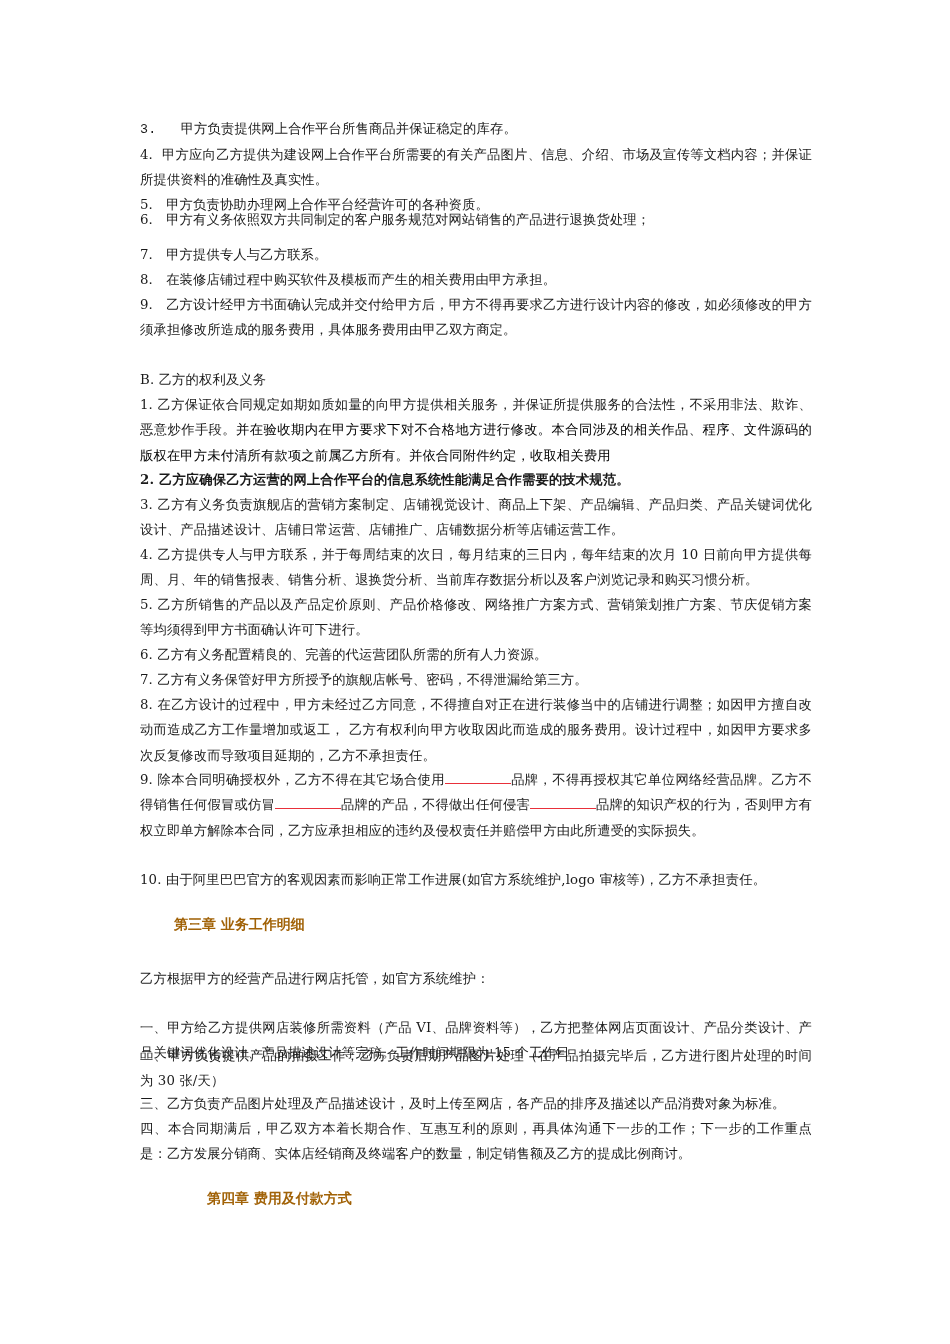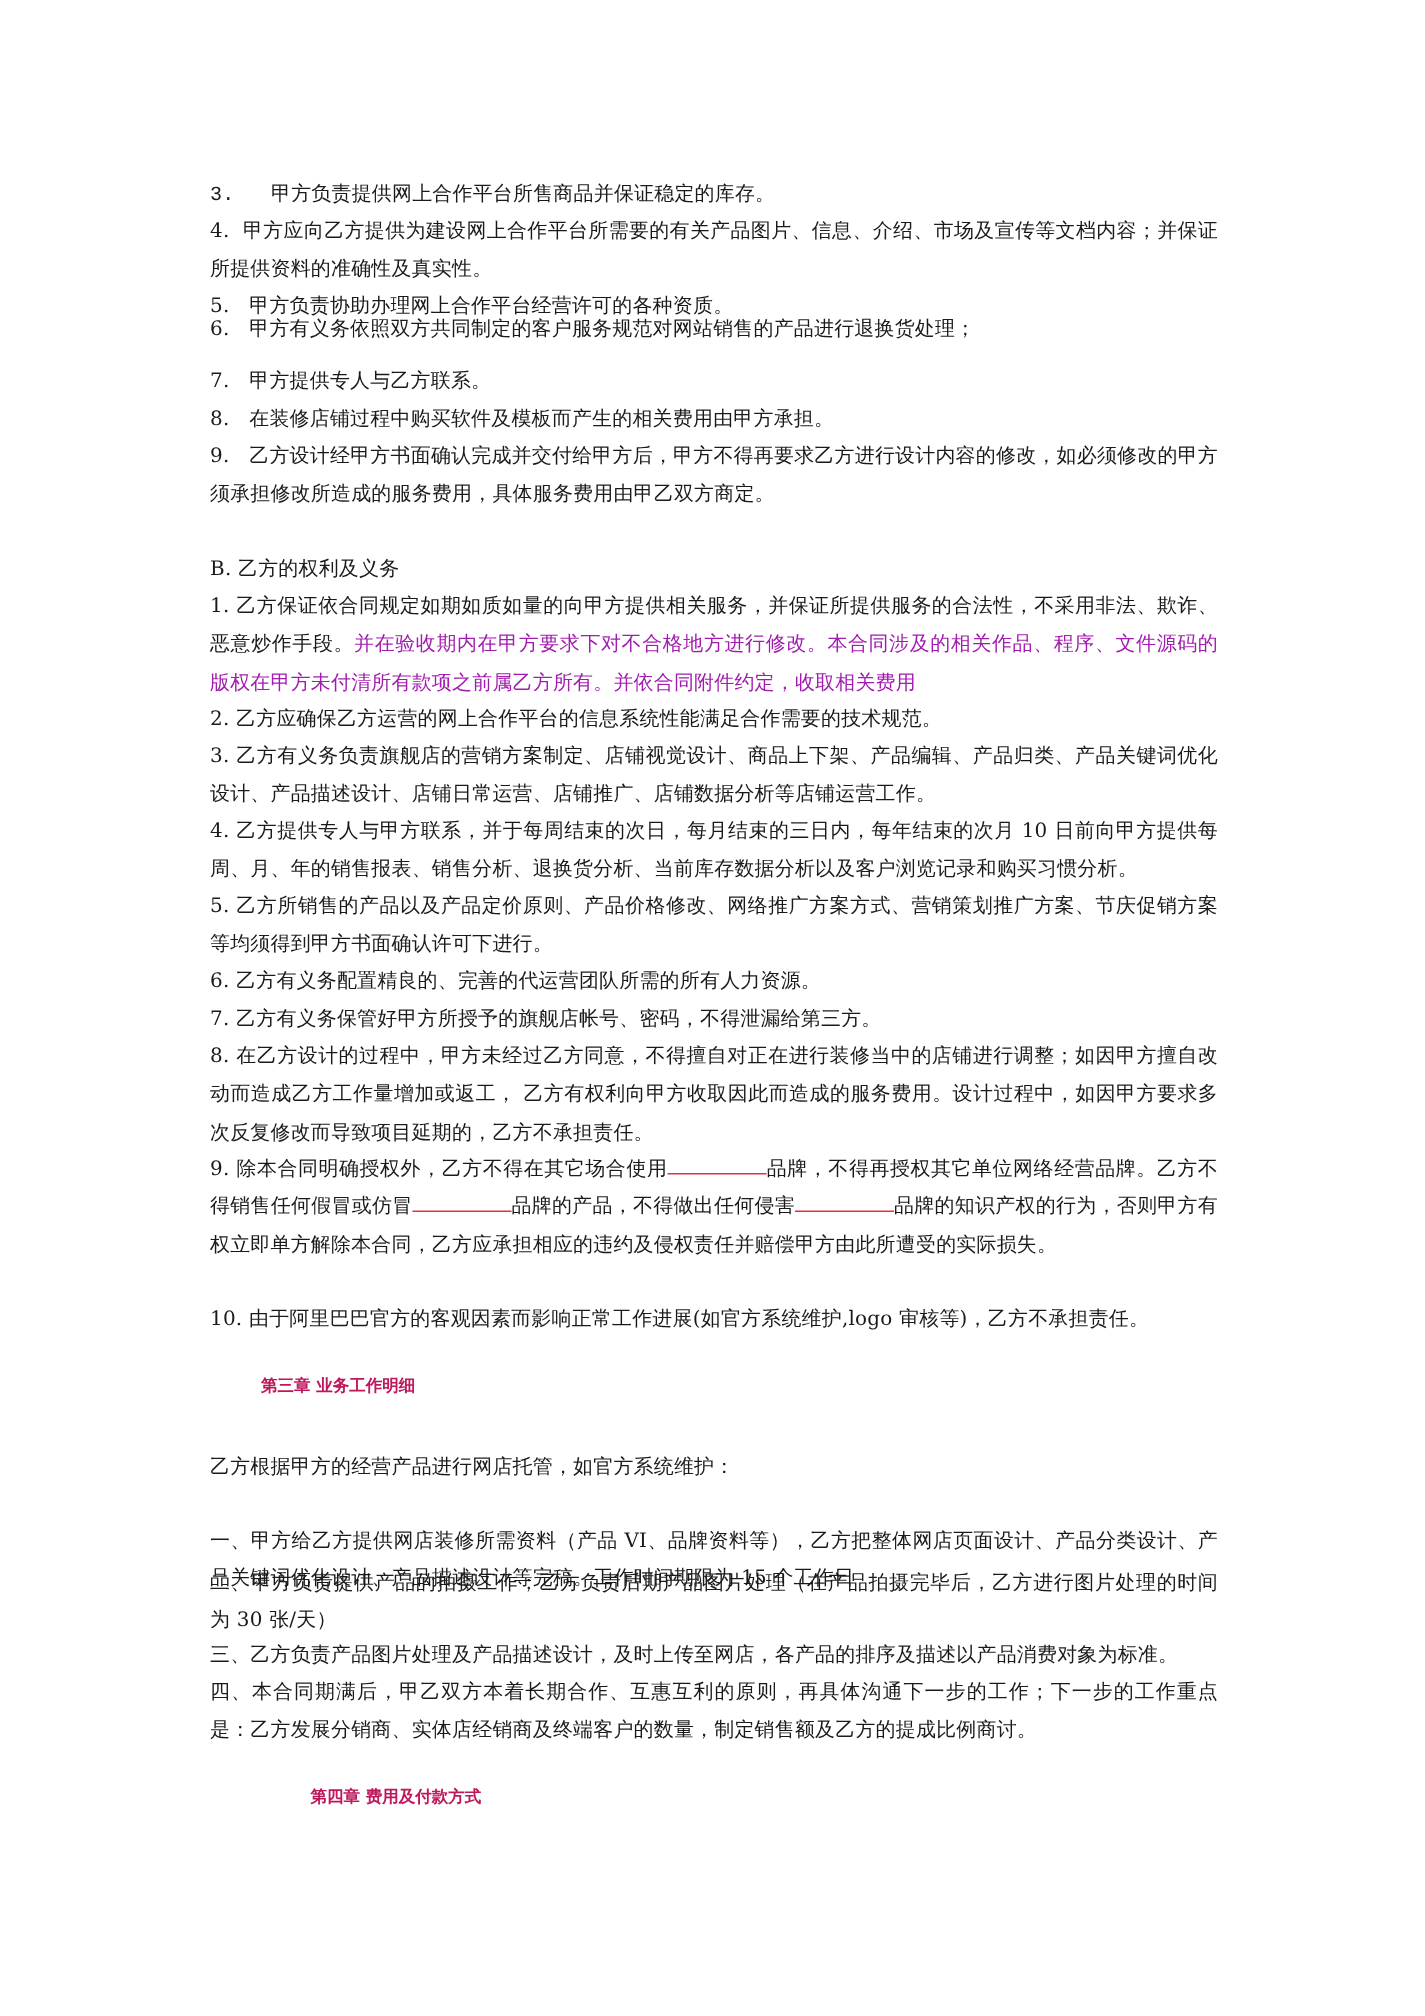--- a/index.html
+++ b/index.html
@@ -1,22 +1,22 @@
 <!DOCTYPE html>
 <html><head>
 <meta charset="utf-8">
 <style>
   html, body { margin: 0; padding: 0; background: #ffffff; }
   body { width: 950px; height: 1344px; position: relative; overflow: hidden;
          font-family: "DejaVu Serif", "Liberation Serif", serif; }
   .page { position: absolute; left: 140px; top: 0; width: 672px; }
-  .red { color: #a21caf; }
+  .red { color: #000000; }
   .black { color: #1a1a1a; }
   .para { position: absolute; left: 0; width: 672px; font-size: 13.3px; line-height: 25.3px; color: #1a1a1a; text-align: justify; letter-spacing: 0.15px; }
-  .chapter { position: absolute; left: 34px; font-family: "DejaVu Sans", "Liberation Sans", sans-serif; font-weight: bold; font-size: 11px; color: #be185d; white-space: nowrap; }
+  .chapter { position: absolute; left: 34px; font-family: "DejaVu Sans", "Liberation Sans", sans-serif; font-weight: bold; font-size: 14px; color: #a16207; white-space: nowrap; }
   .blank { display: inline-block; border-bottom: 1px solid #e8303a; width: 66px; height: 12px; vertical-align: baseline; }
 </style>
 </head>
 <body>
 
 <div class="page">
 
   <div class="para red" style="top:117px;font-family:Liberation Mono, monospace;">
     <span>3.</span>&nbsp;&nbsp;&nbsp;<span>甲方负责提供网上合作平台所售商品并保证稳定的库存。</span>
   </div>
@@ -36,21 +36,21 @@
     <span>8.</span>&nbsp;&nbsp;&nbsp;<span>在装修店铺过程中购买软件及模板而产生的相关费用由甲方承担。</span>
   </div>
   <div class="para black" style="top:292px;">
     <span>9.</span>&nbsp;&nbsp;&nbsp;<span>乙方设计经甲方书面确认完成并交付给甲方后，甲方不得再要求乙方进行设计内容的修改，如必须修改的甲方须承担修改所造成的服务费用，具体服务费用由甲乙双方商定。</span>
   </div>
 
   <div class="para black" style="top:367px;">B. 乙方的权利及义务</div>
   <div class="para" style="top:392px;">
     <span class="black">1.  乙方保证依合同规定如期如质如量的向甲方提供相关服务，并保证所提供服务的合法性，不采用非法、欺诈、恶意炒作手段。</span><span class="red">并在验收期内在甲方要求下对不合格地方进行修改。本合同涉及的相关作品、程序、文件源码的版权在甲方未付清所有款项之前属乙方所有。并依合同附件约定，收取相关费用</span>
   </div>
-  <div class="para red" style="top:467px;">2.   乙方应确保乙方运营的网上合作平台的信息系统性能满足合作需要的技术规范。</div>
+  <div class="para red" style="top:467px;font-weight:bold;">2.   乙方应确保乙方运营的网上合作平台的信息系统性能满足合作需要的技术规范。</div>
   <div class="para black" style="top:492px;">3. 乙方有义务负责旗舰店的营销方案制定、店铺视觉设计、商品上下架、产品编辑、产品归类、产品关键词优化设计、产品描述设计、店铺日常运营、店铺推广、店铺数据分析等店铺运营工作。</div>
   <div class="para black" style="top:542px;">4.   乙方提供专人与甲方联系，并于每周结束的次日，每月结束的三日内，每年结束的次月 10 日前向甲方提供每周、月、年的销售报表、销售分析、退换货分析、当前库存数据分析以及客户浏览记录和购买习惯分析。</div>
   <div class="para red" style="top:592px;">5. 乙方所销售的产品以及产品定价原则、产品价格修改、网络推广方案方式、营销策划推广方案、节庆促销方案等均须得到甲方书面确认许可下进行。</div>
   <div class="para red" style="top:642px;">6.   乙方有义务配置精良的、完善的代运营团队所需的所有人力资源。</div>
   <div class="para red" style="top:667px;">7.   乙方有义务保管好甲方所授予的旗舰店帐号、密码，不得泄漏给第三方。</div>
   <div class="para red" style="top:692px;">8. 在乙方设计的过程中，甲方未经过乙方同意，不得擅自对正在进行装修当中的店铺进行调整；如因甲方擅自改动而造成乙方工作量增加或返工， 乙方有权利向甲方收取因此而造成的服务费用。设计过程中，如因甲方要求多次反复修改而导致项目延期的，乙方不承担责任。</div>
   <div class="para red" style="top:767px;">
     <span>9.    除本合同明确授权外，乙方不得在其它场合使用</span><span class="blank"></span><span>品牌，不得再授权其它单位网络经营品牌。乙方不得销售任何假冒或仿冒</span><span class="blank"></span><span>品牌的产品，不得做出任何侵害</span><span class="blank"></span><span>品牌的知识产权的行为，否则甲方有权立即单方解除本合同，乙方应承担相应的违约及侵权责任并赔偿甲方由此所遭受的实际损失。</span>
   </div>
   <div class="para black" style="top:867px;">10. 由于阿里巴巴官方的客观因素而影响正常工作进展(如官方系统维护,logo 审核等)，乙方不承担责任。</div>

